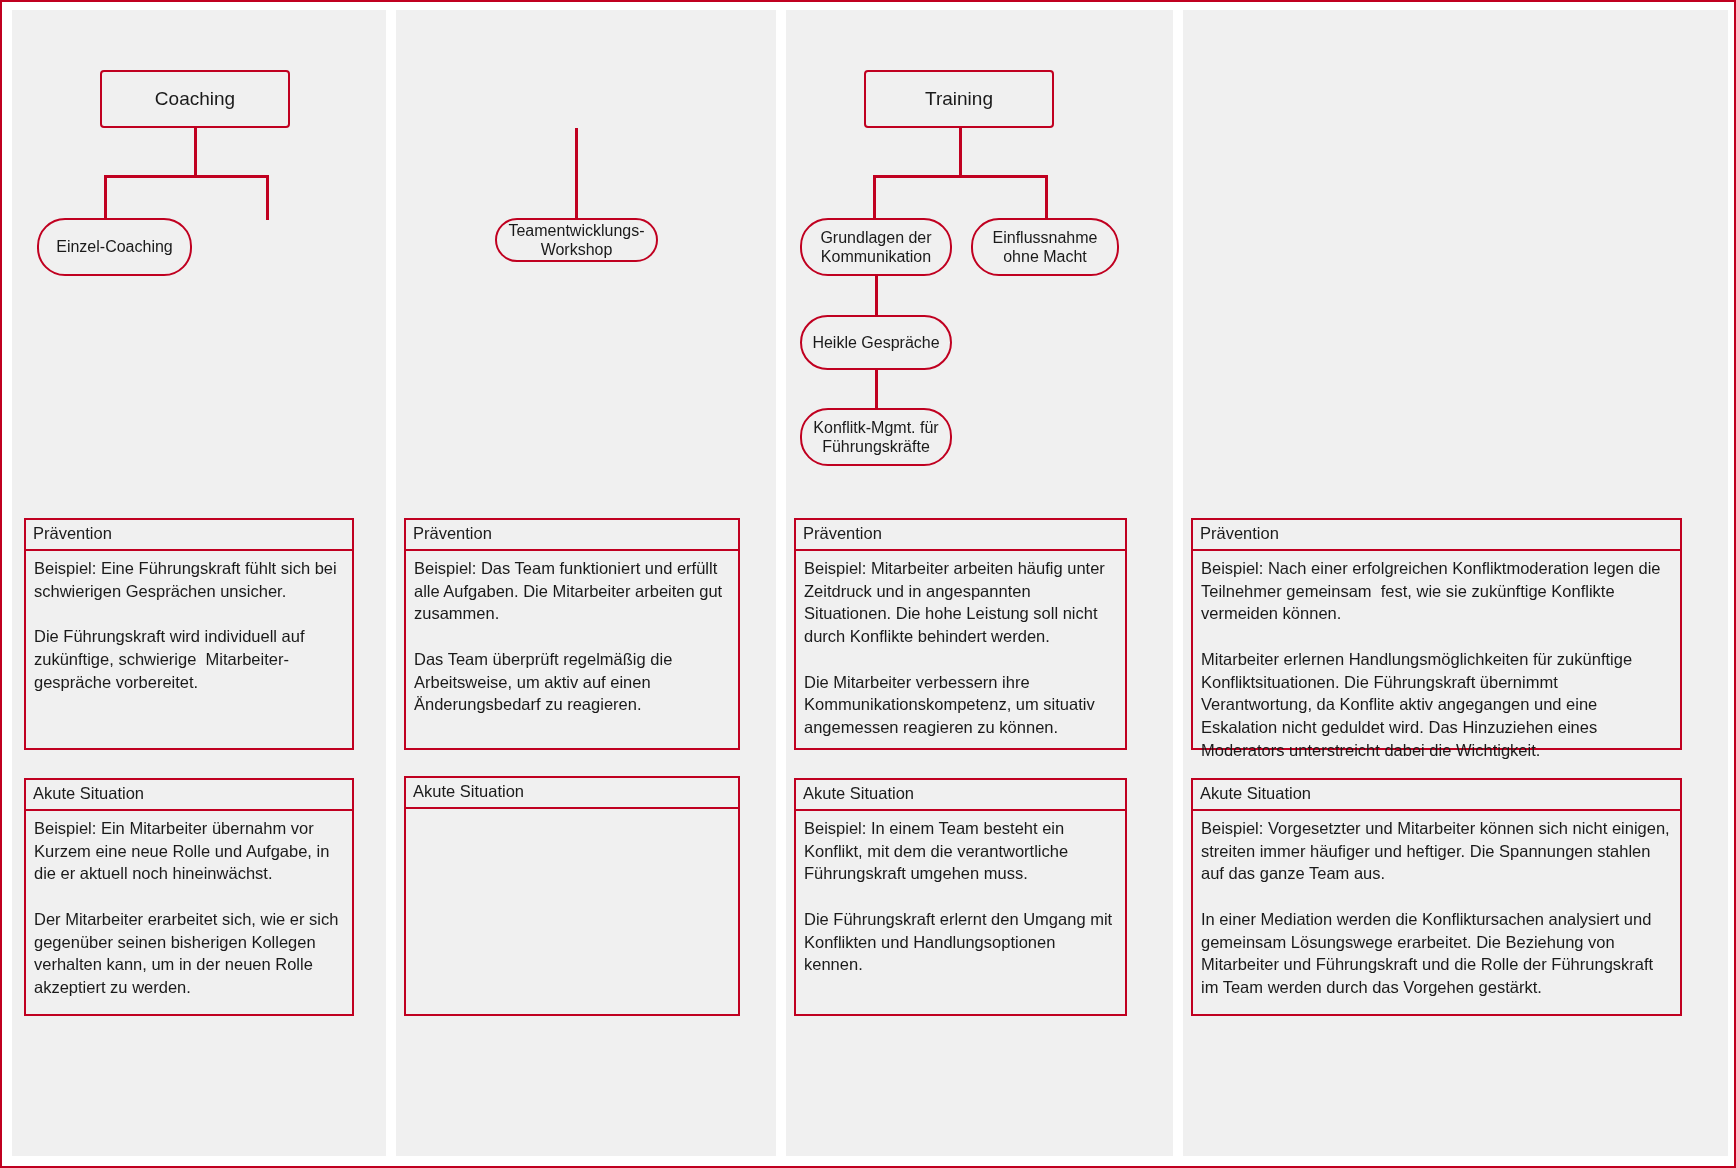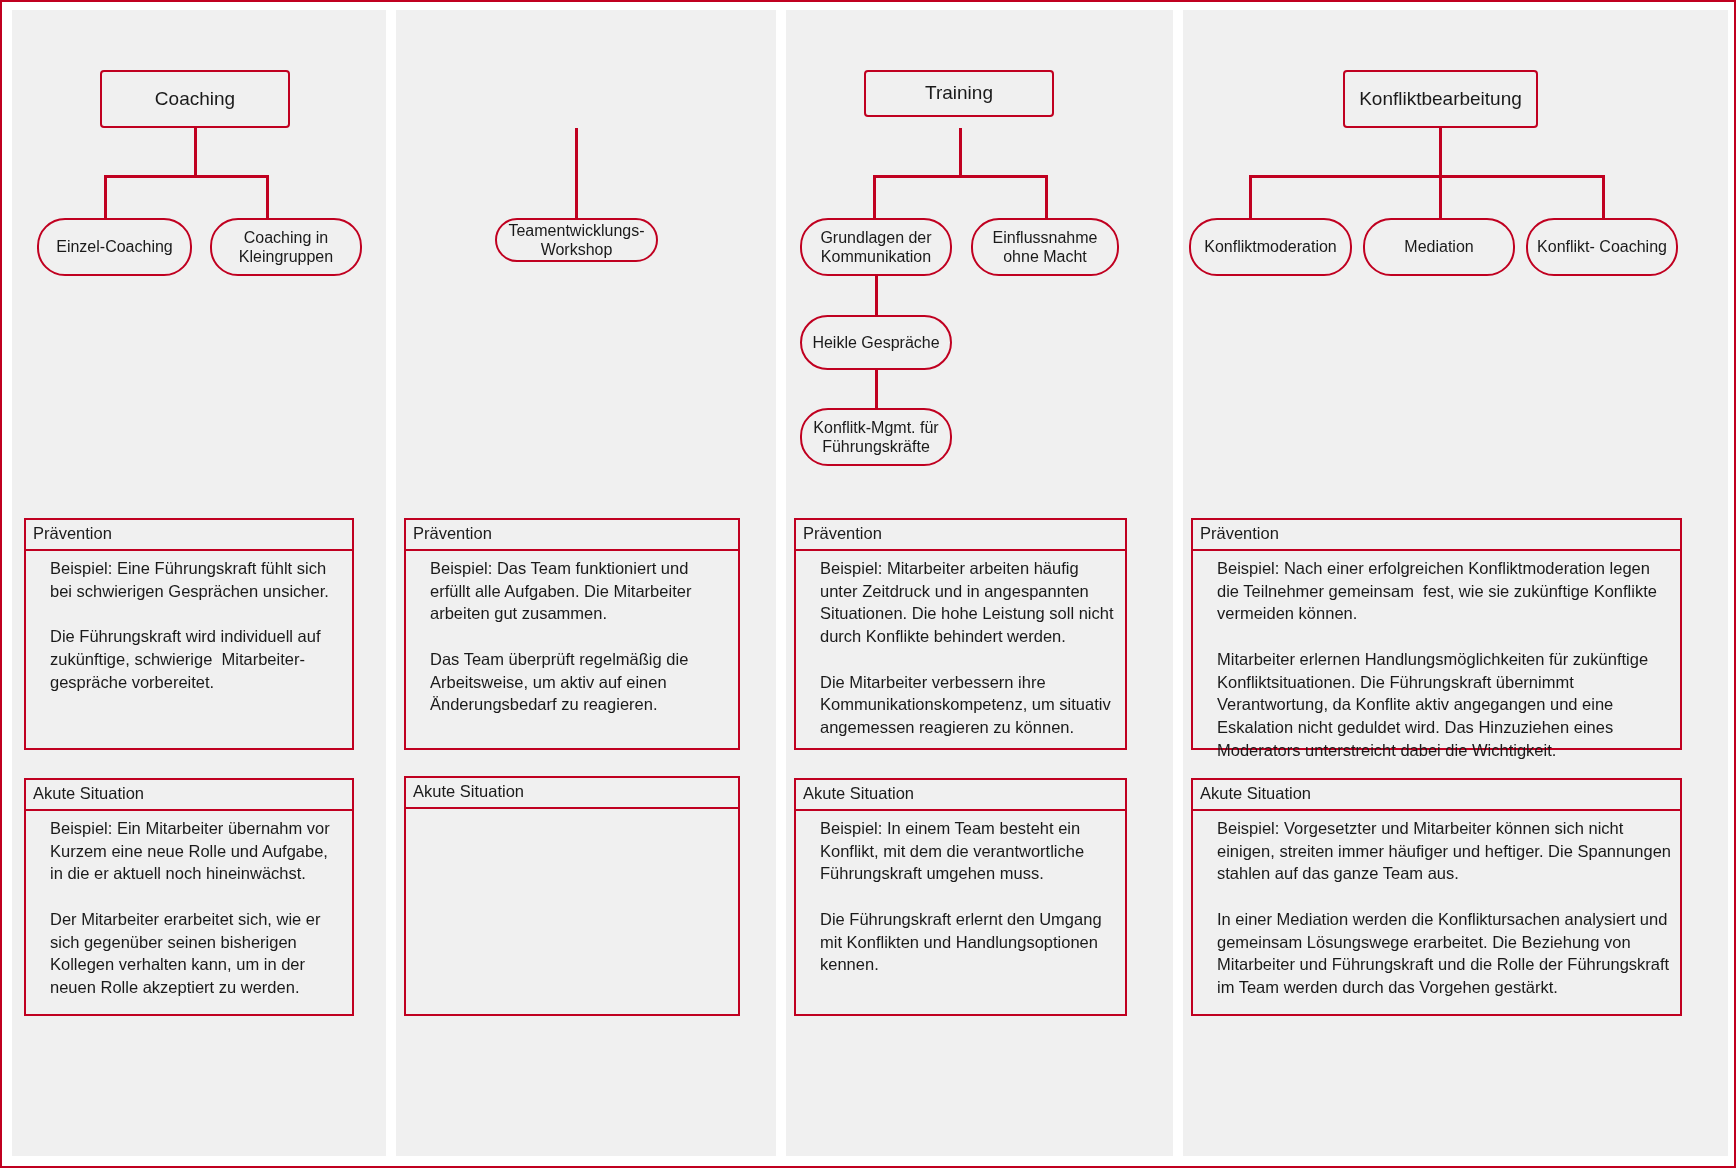--- a/index.html
+++ b/index.html
@@ -84,43 +84,41 @@
   .panel-title {
     box-sizing: border-box;
     border-bottom: 2.5px solid #c00020;
     padding: 4px 6px 5px 7px;
     font-size: 16.5px;
     color: #1a1a1a;
     line-height: 1.2;
   }
   .panel-body {
     box-sizing: border-box;
-    padding: 6px 8px 6px 24px;
+    padding: 6px 8px 6px 8px;
     font-size: 16.5px;
     line-height: 1.38;
     color: #1a1a1a;
     white-space: pre-wrap;
   }
 </style>
 </head>
 <body>
 
 <div id="page">
   <div class="columns">
 
     <div class="column col-0">
       <div class="tree">
         <div class="node root" style="left:88px; top:60px; width:190px; height:58px;">Coaching</div>
         <div class="connector conn-v" style="left:182px; top:118px; width:2.5px; height:48px;"></div>
         <div class="connector conn-h" style="left:92px; top:165px; width:164px; height:2.5px;"></div>
         <div class="connector conn-v" style="left:92px; top:165px; width:2.5px; height:45px;"></div>
         <div class="connector conn-v" style="left:254px; top:165px; width:2.5px; height:45px;"></div>
         <div class="node leaf" style="left:25px; top:208px; width:155px; height:58px;">Einzel-Coaching</div>
-        <div class="node leaf" style="left:198px; top:208px; width:152px; height:58px;">Coaching in
-Kleingruppen</div>
       </div>
 
       <div class="panel" style="left:12px; top:508px; width:330px; height:232px;">
         <div class="panel-title">Prävention</div>
         <div class="panel-body">Beispiel: Eine Führungskraft fühlt sich bei schwierigen Gesprächen unsicher.
 
 Die Führungskraft wird individuell auf zukünftige, schwierige  Mitarbeiter-gespräche vorbereitet.</div>
       </div>
 
       <div class="panel" style="left:12px; top:768px; width:330px; height:238px;">
@@ -145,21 +143,21 @@
 Das Team überprüft regelmäßig die Arbeitsweise, um aktiv auf einen Änderungsbedarf zu reagieren.</div>
       </div>
 
       <div class="panel" style="left:8px; top:766px; width:336px; height:240px;">
         <div class="panel-title">Akute Situation</div>
       </div>
     </div>
 
     <div class="column col-2">
       <div class="tree">
-        <div class="node root" style="left:78px; top:60px; width:190px; height:47px;">Training</div>
+        <div class="node root" style="left:78px; top:60px; width:190px; height:58px;">Training</div>
         <div class="connector conn-v" style="left:173px; top:118px; width:2.5px; height:48px;"></div>
         <div class="connector conn-h" style="left:87px; top:165px; width:174px; height:2.5px;"></div>
         <div class="connector conn-v" style="left:87px; top:165px; width:2.5px; height:45px;"></div>
         <div class="connector conn-v" style="left:259px; top:165px; width:2.5px; height:45px;"></div>
         <div class="node leaf" style="left:14px; top:208px; width:152px; height:58px;">Grundlagen der
 Kommunikation</div>
         <div class="node leaf" style="left:185px; top:208px; width:148px; height:58px;">Einflussnahme
 ohne Macht</div>
         <div class="connector conn-v" style="left:89px; top:265px; width:2.5px; height:42px;"></div>
         <div class="node leaf" style="left:14px; top:305px; width:152px; height:55px;">Heikle Gespräche</div>
@@ -177,32 +175,20 @@
 
       <div class="panel" style="left:8px; top:768px; width:333px; height:238px;">
         <div class="panel-title">Akute Situation</div>
         <div class="panel-body">Beispiel: In einem Team besteht ein Konflikt, mit dem die verantwortliche Führungskraft umgehen muss.
 
 Die Führungskraft erlernt den Umgang mit Konflikten und Handlungsoptionen kennen.</div>
       </div>
     </div>
 
     <div class="column col-3">
-      <div class="tree">
-        <div class="node root" style="left:160px; top:60px; width:195px; height:58px;">Konfliktbearbeitung</div>
-        <div class="connector conn-v" style="left:256px; top:118px; width:2.5px; height:48px;"></div>
-        <div class="connector conn-h" style="left:66px; top:165px; width:355px; height:2.5px;"></div>
-        <div class="connector conn-v" style="left:66px; top:165px; width:2.5px; height:45px;"></div>
-        <div class="connector conn-v" style="left:256px; top:165px; width:2.5px; height:45px;"></div>
-        <div class="connector conn-v" style="left:419px; top:165px; width:2.5px; height:45px;"></div>
-        <div class="node leaf" style="left:6px; top:208px; width:163px; height:58px;">Konfliktmoderation</div>
-        <div class="node leaf" style="left:180px; top:208px; width:152px; height:58px;">Mediation</div>
-        <div class="node leaf" style="left:343px; top:208px; width:152px; height:58px;">Konflikt-
-Coaching</div>
-      </div>
 
       <div class="panel" style="left:8px; top:508px; width:491px; height:232px;">
         <div class="panel-title">Prävention</div>
         <div class="panel-body">Beispiel: Nach einer erfolgreichen Konfliktmoderation legen die Teilnehmer gemeinsam  fest, wie sie zukünftige Konflikte vermeiden können.
 
 Mitarbeiter erlernen Handlungsmöglichkeiten für zukünftige Konfliktsituationen. Die Führungskraft übernimmt Verantwortung, da Konflite aktiv angegangen und eine Eskalation nicht geduldet wird. Das Hinzuziehen eines Moderators unterstreicht dabei die Wichtigkeit.</div>
       </div>
 
       <div class="panel" style="left:8px; top:768px; width:491px; height:238px;">
         <div class="panel-title">Akute Situation</div>

